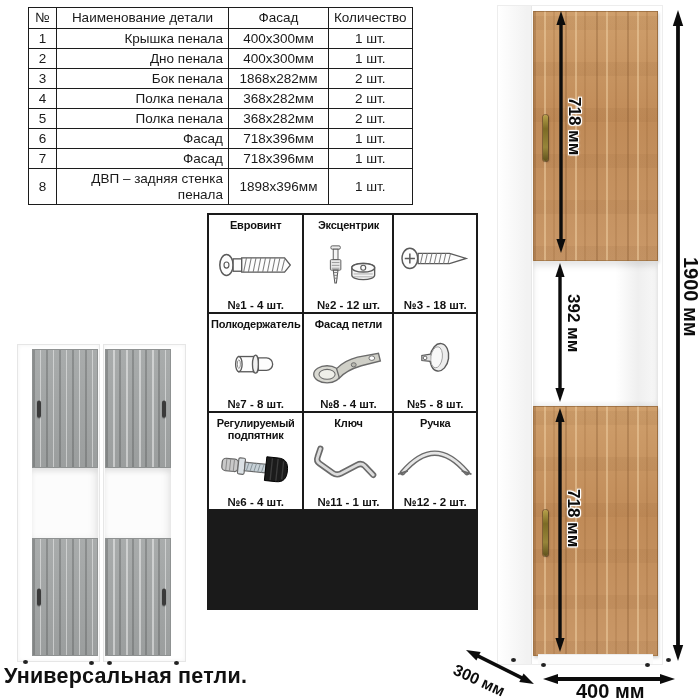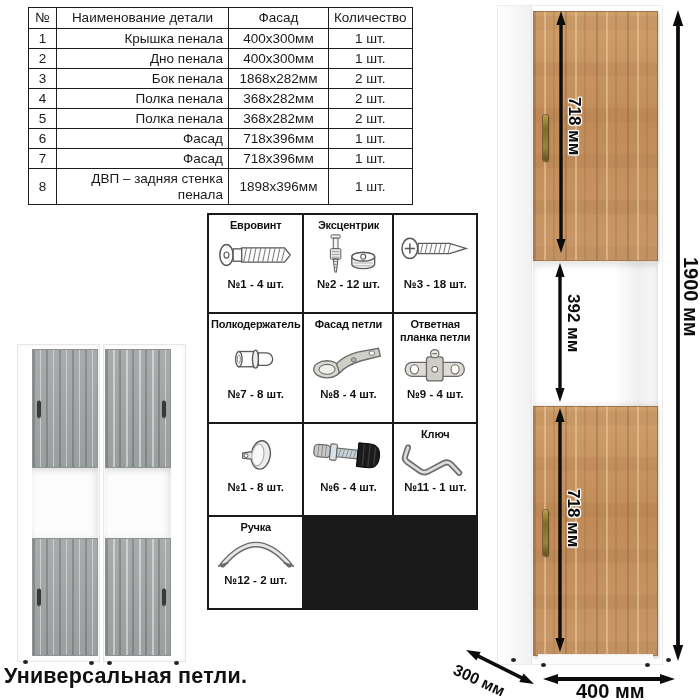--- a/index.html
+++ b/index.html
@@ -21,21 +21,21 @@
   .parts-table tr.tall td{height:35px;}
   .col-num{width:28px;} .col-name{width:172px;} .col-size{width:100px;} .col-qty{width:82px;}
   
   .hw-grid{
     position:absolute;left:207px;top:213px;width:271px;height:397px;
     box-sizing:border-box;border:2.2px solid #1a1a1a;background:#1a1a1a;
     display:grid;grid-template-columns:1fr 1.08fr 1fr;grid-template-rows:repeat(4,1fr);gap:2px;
   }
   .hw-cell{
     background:#fff;display:flex;flex-direction:column;align-items:center;
-    justify-content:space-between;padding:4px 2px 22px;box-sizing:border-box;
+    justify-content:space-between;padding:4px 2px 1px;box-sizing:border-box;
   }
   .hw-title{font-weight:bold;font-size:11px;line-height:1.18;text-align:center;letter-spacing:-.2px;}
   .hw-qty{font-weight:bold;font-size:11.5px;white-space:nowrap;}
   .hw-icon{flex:1;display:flex;align-items:center;justify-content:center;width:100%;}
   .hw-icon svg{max-width:80px;max-height:46px;}
   
   .mini-cab{position:absolute;top:344px;width:81px;height:316px;background:#fff;
     border:1px solid #e6e6e6;box-shadow:inset 0 0 4px rgba(0,0,0,.05);}
   .cab-a{left:17px;} .cab-b{left:103px;}
   .mini-door{position:absolute;box-sizing:border-box;border:1px solid #8f9292;
@@ -232,50 +232,36 @@
             <ellipse cx="20" cy="35" rx="14" ry="9" fill="#d9d9d2" stroke="#6a6a6a" stroke-width="1.4"></ellipse>
             <ellipse cx="20" cy="35" rx="8.5" ry="5.2" fill="#efefe9" stroke="#6a6a6a" stroke-width="1.1"></ellipse>
             <path d="M30 29 C36 23 44 19 52 17 L74 13 L76 21 L56 26 C46 29 38 33 33 39 Z" fill="#cfcfc7" stroke="#6a6a6a" stroke-width="1.4"></path>
             <ellipse cx="67" cy="18" rx="3" ry="2.4" fill="#fff" stroke="#6a6a6a" stroke-width="1"></ellipse>
             <ellipse cx="48" cy="25" rx="2.6" ry="2.2" fill="#b8b8b0" stroke="#6a6a6a" stroke-width="1"></ellipse>
           </svg>
       </div>
       <div class="hw-qty">№8 - 4 шт.</div>
     </div>
 
-    <div class="hw-cell">
-      <div class="hw-title">Ответная планка петли</div>
-      <div class="hw-icon">
-        <svg viewBox="0 0 84 48">
-            <rect x="10" y="20" width="64" height="15" rx="7" fill="#dedcd4" stroke="#6a6a6a" stroke-width="1.4"></rect>
-            <ellipse cx="20" cy="27.5" rx="4.4" ry="5" fill="#fff" stroke="#6a6a6a" stroke-width="1.2"></ellipse>
-            <ellipse cx="64" cy="27.5" rx="4.4" ry="5" fill="#fff" stroke="#6a6a6a" stroke-width="1.2"></ellipse>
-            <rect x="33" y="14" width="18" height="26" rx="3" fill="#cfcdc5" stroke="#6a6a6a" stroke-width="1.4"></rect>
-            <circle cx="42" cy="10.5" r="4.5" fill="#e8e8e2" stroke="#6a6a6a" stroke-width="1.3"></circle>
-            <path d="M39.5 10.5 h5" stroke="#6a6a6a" stroke-width="1.2"></path>
-            <circle cx="42" cy="27.5" r="3.2" fill="#fff" stroke="#6a6a6a" stroke-width="1.1"></circle>
-          </svg>
-      </div>
-      <div class="hw-qty">№9 - 4 шт.</div>
-    </div>
 
 
     <div class="hw-cell">
       <div class="hw-icon">
         <svg viewBox="0 0 84 44">
             <ellipse cx="47" cy="22" rx="10" ry="15" fill="#ededed" stroke="#5a5a5a" stroke-width="1.5" transform="rotate(8 47 22)"></ellipse>
             <ellipse cx="44" cy="22" rx="6.2" ry="11.5" fill="#f8f8f8" stroke="#a0a0a0" stroke-width="1" transform="rotate(8 44 22)"></ellipse>
             <path d="M37.5 18.5 L28 20 v5.5 L37.5 26.5" fill="#e2e2e2" stroke="#5a5a5a" stroke-width="1.3"></path>
             <circle cx="31.5" cy="22.7" r="2" fill="#fff" stroke="#5a5a5a" stroke-width="1"></circle>
           </svg>
       </div>
-      <div class="hw-qty">№1 - 8 шт.</div>
-    </div>
-
-    <div class="hw-cell">
+      <div class="hw-qty">№5 - 8 шт.</div>
+    </div>
+
+    <div class="hw-cell">
+      <div class="hw-title">Регулируемый подпятник</div>
       <div class="hw-icon">
         <svg viewBox="0 0 84 40">
             <g transform="rotate(6 42 20)">
               <rect x="6" y="12" width="17" height="13" rx="4" fill="#c9c9c9" stroke="#666" stroke-width="1.3"></rect>
               <path d="M10.5 12 v13 M14.5 12 v13 M18.5 12 v13" stroke="#8a8a8a" stroke-width="1"></path>
               <rect x="23" y="10" width="7" height="17" rx="1.5" fill="#dbe1e5" stroke="#666" stroke-width="1.2"></rect>
               <rect x="30" y="14" width="22" height="9" fill="#c6d0d6" stroke="#666" stroke-width="1.2"></rect>
               <path d="M34 14 32 23 M38 14 36 23 M42 14 40 23 M46 14 44 23 M50 14 48 23" stroke="#88949a" stroke-width="1"></path>
               <path d="M52 6 h12 c8 0 11 4.5 11 12.5 C75 26.5 72 31 64 31 H52 Z" fill="#1b1b1b" stroke="#000" stroke-width="1"></path>
               <path d="M58 7 v23 M64 7 v23 M70 9 v19" stroke="#3c3c3c" stroke-width="1.4"></path>

